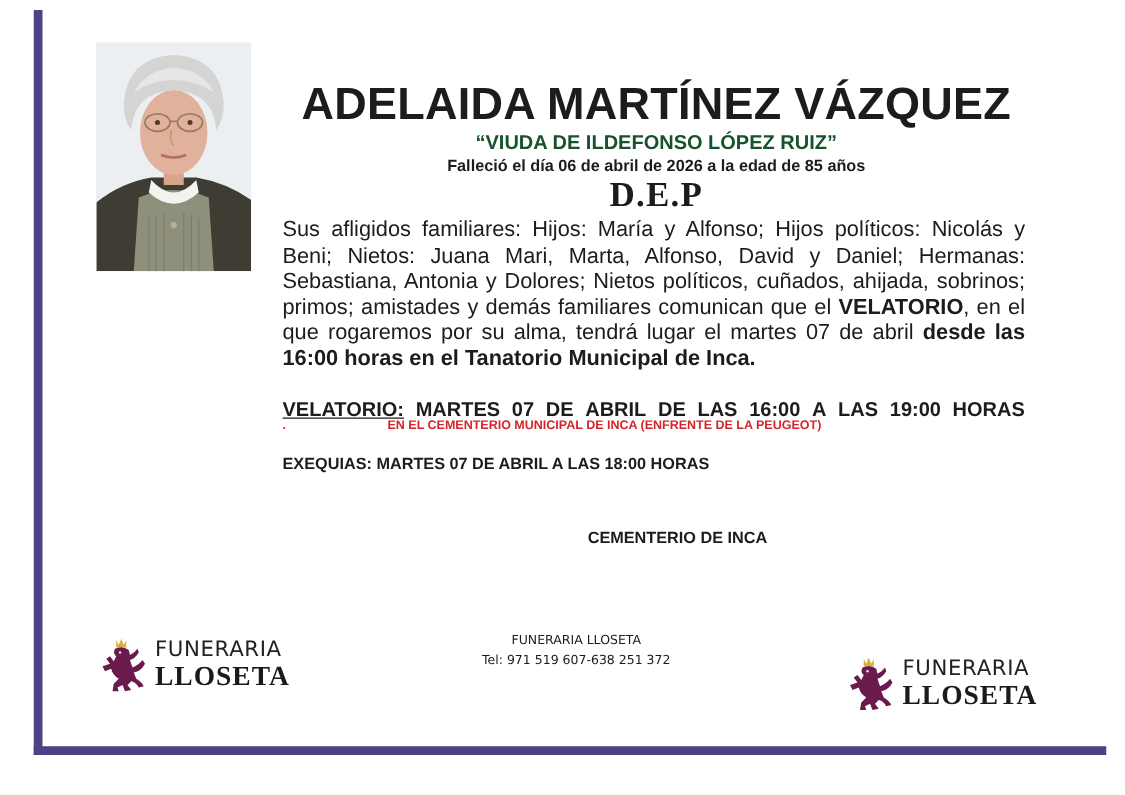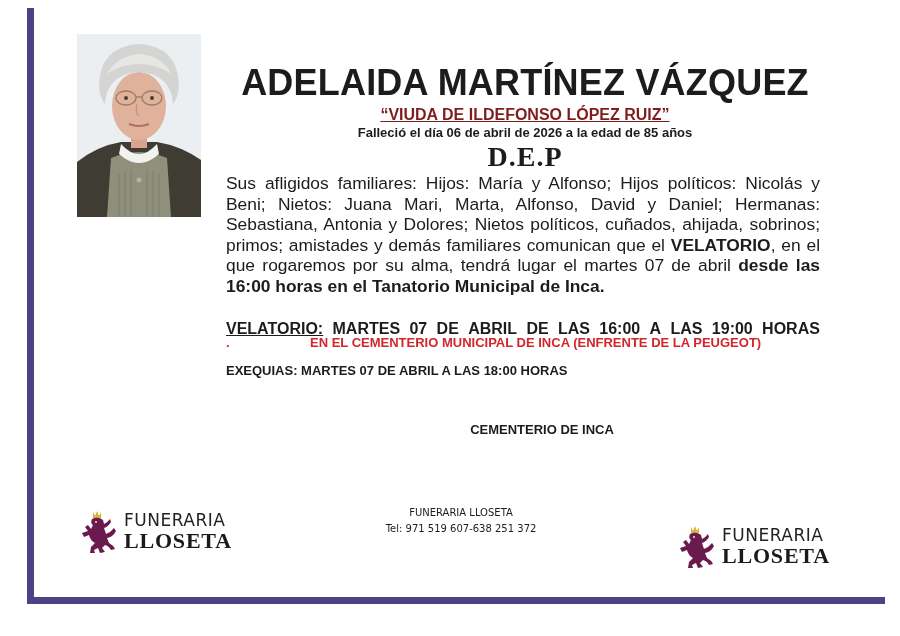--- a/index.html
+++ b/index.html
@@ -5,30 +5,30 @@
     html, body { margin: 0; padding: 0; background: #ffffff; }
     body { width: 900px; height: 636px; position: relative; overflow: hidden; font-family: "Liberation Sans", sans-serif; color: #1a1a1a; }
 
     .frame-left { position: absolute; left: 27px; top: 8px; width: 7px; height: 596px; background: #4b4383; }
     .frame-bottom { position: absolute; left: 27px; top: 597px; width: 858px; height: 7px; background: #4b4383; }
 
     .photo { position: absolute; left: 77px; top: 34px; width: 124px; height: 183px; overflow: hidden; background: #eef0f3; }
     .photo svg { display: block; }
 
     .name { position: absolute; left: 222px; top: 62px; width: 606px; text-align: center; font-weight: bold; font-size: 36px; letter-spacing: 0.2px; color: #1c1c1c; white-space: nowrap; }
-    .widow { position: absolute; left: 222px; top: 106px; width: 606px; text-align: center; font-weight: bold; font-size: 16px; color: #7f1d1d; text-decoration: underline; }
+    .widow { position: absolute; left: 222px; top: 106px; width: 606px; text-align: center; font-weight: bold; font-size: 16px; color: #14532d; }
     .died { position: absolute; left: 222px; top: 125px; width: 606px; text-align: center; font-weight: bold; font-size: 13px; color: #1c1c1c; }
     .dep { position: absolute; left: 222px; top: 141px; width: 606px; text-align: center; font-family: "Liberation Serif", serif; font-weight: bold; font-size: 28px; color: #1c1c1c; letter-spacing: 1px; }
 
     .body-text { position: absolute; left: 226px; top: 173px; width: 594px; font-size: 17.4px; line-height: 20.6px; text-align: justify; color: #1c1c1c; }
     .body-text b { font-weight: bold; }
 
     .velatorio-line { position: absolute; left: 226px; top: 320px; width: 594px; font-weight: bold; font-size: 16px; display: flex; justify-content: space-between; color: #1c1c1c; }
     .velatorio-line .lbl { text-decoration: underline; }
-    .red-line { position: absolute; left: 226px; top: 335px; width: 594px; font-weight: bold; font-size: 13px; color: #d4252a; }
+    .red-line { position: absolute; left: 226px; top: 335px; width: 594px; font-weight: bold; font-size: 10px; color: #d4252a; }
     .red-line .dot { display: inline-block; width: 84px; }
     .exequias { position: absolute; left: 226px; top: 363px; font-weight: bold; font-size: 13px; color: #1c1c1c; }
     .cementerio { position: absolute; left: 222px; top: 422px; width: 640px; text-align: center; font-weight: bold; font-size: 13px; color: #1c1c1c; }
 
     .contact { position: absolute; left: 320px; top: 505px; width: 282px; text-align: center; font-family: "DejaVu Sans", sans-serif; font-size: 10px; line-height: 15.5px; color: #1c1c1c; }
     .contact a { color: #1f2f8f; text-decoration: underline; }
 
     .logo { position: absolute; display: flex; align-items: center; }
     .logo-left { left: 80px; top: 510px; }
     .logo-right { left: 678px; top: 525px; }

